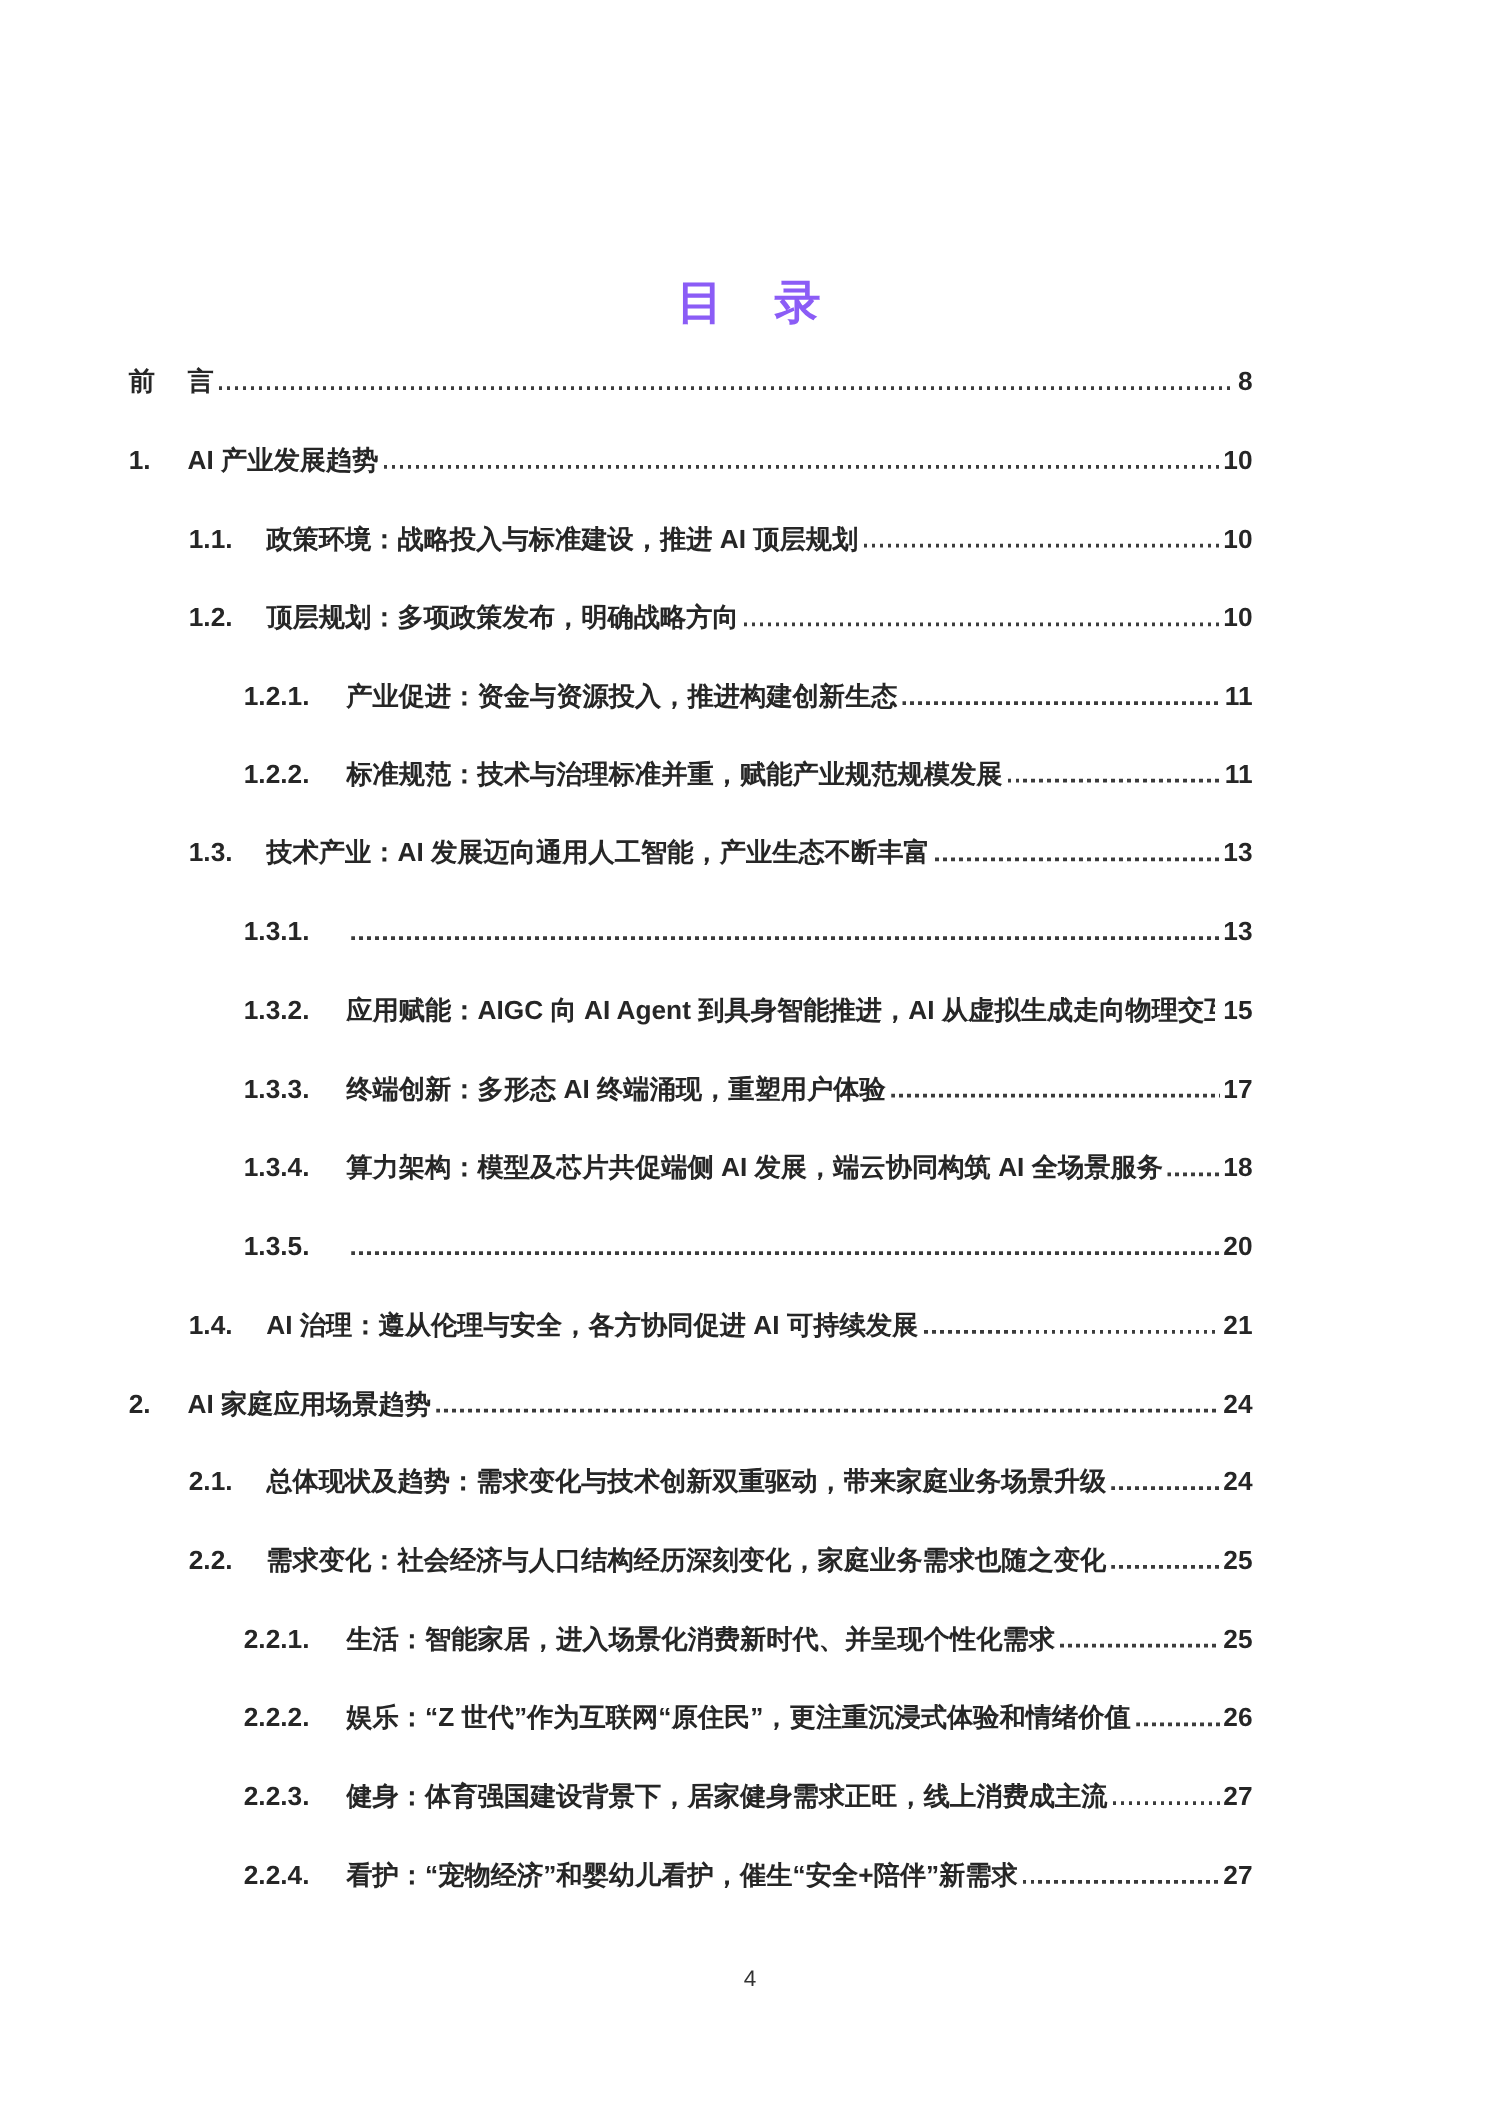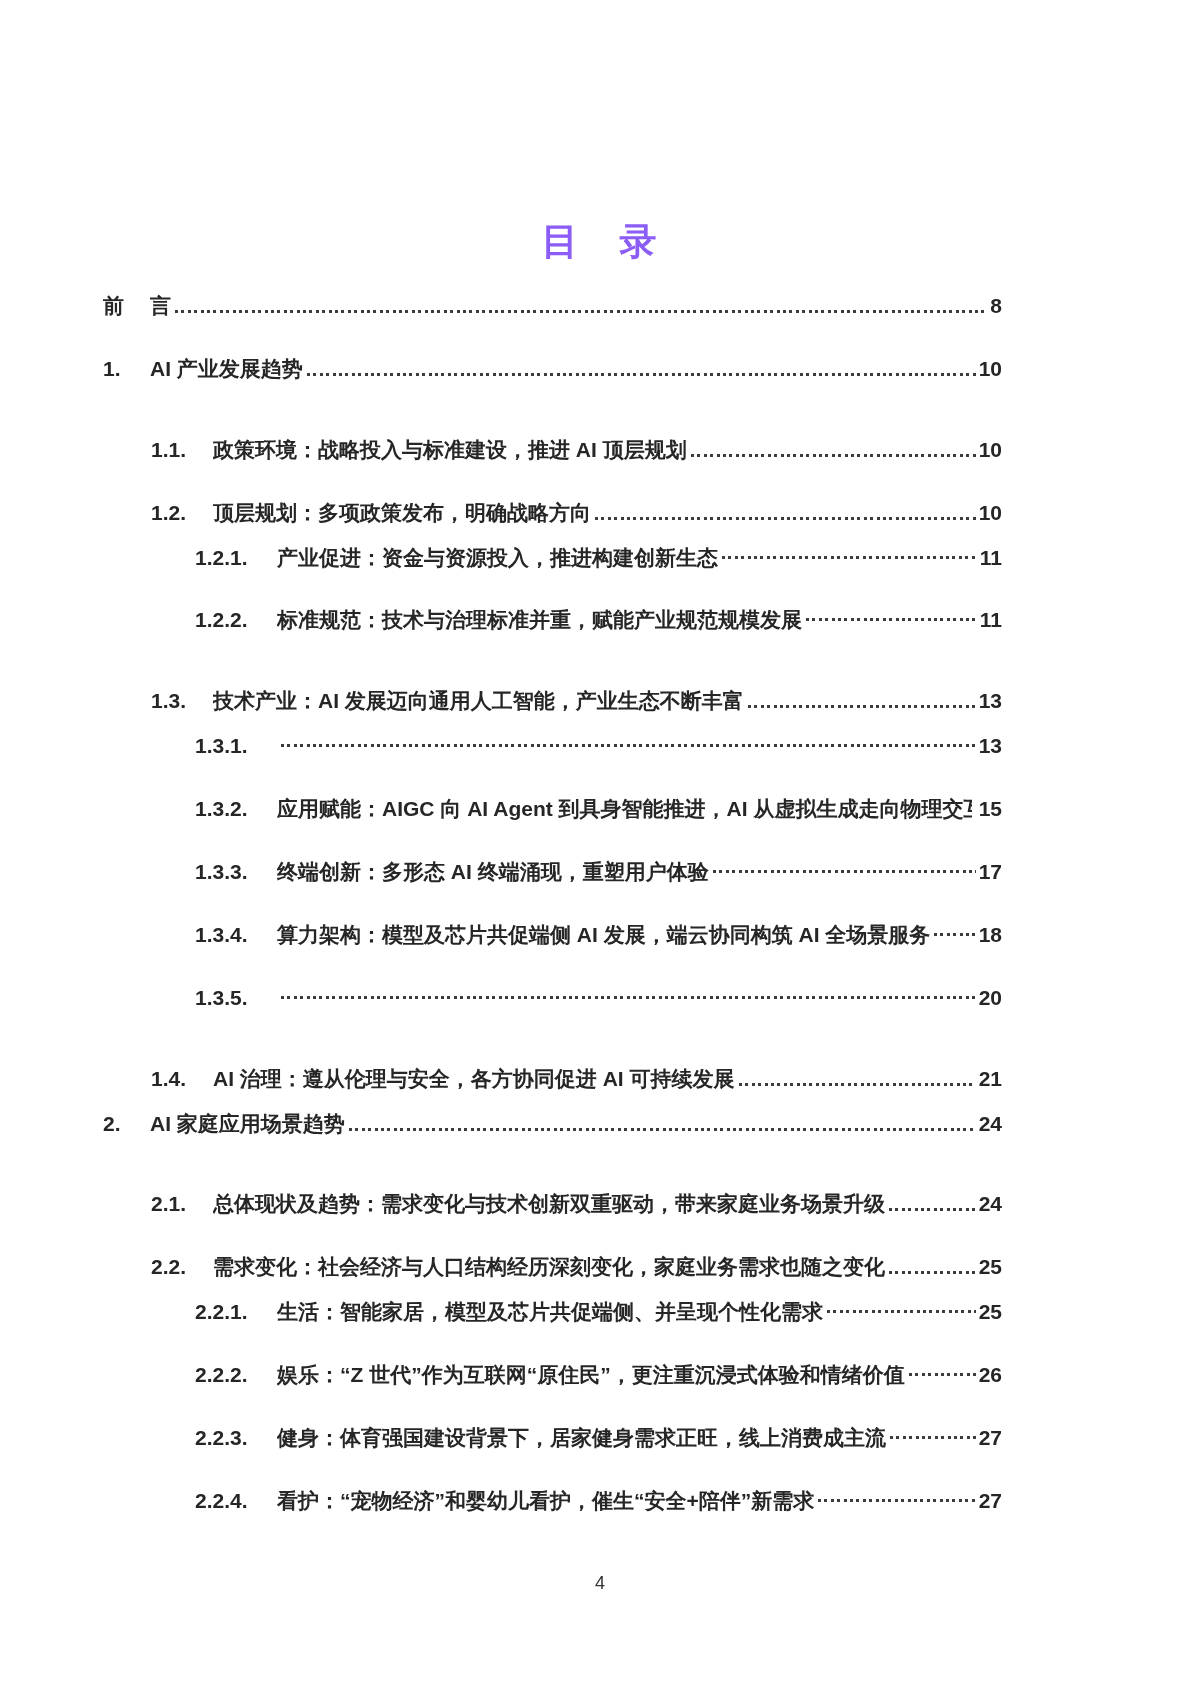--- a/index.html
+++ b/index.html
@@ -39,24 +39,24 @@
     font-size: 21px;
     font-weight: 600;
     line-height: 29px;
     height: 29px;
     margin-bottom: 33.9px;
     white-space: nowrap;
     color: #262626;
   }
   .toc-row:last-child { margin-bottom: 14px; }
   .lv1 { padding-left: 48px; }
-  .lv2 { padding-left: 92px; align-items: center; }
+  .lv2 { padding-left: 92px; }
   .toc-num { flex: 0 0 auto; }
   .lv0 .toc-num { min-width: 47px; }
-  .lv1 .toc-num { min-width: 62px; margin-top: 18px; }
+  .lv1 .toc-num { min-width: 62px; }
   .lv2 .toc-num { min-width: 82px; }
   .toc-text { flex: 0 1 auto; overflow: hidden; }
   .toc-dots {
     flex: 1 1 auto;
     height: 3px;
     margin-left: 4px;
     margin-right: 3px;
     background-image: repeating-linear-gradient(90deg, #3c3c3c 0 3px, transparent 3px 6.4px);
   }
   .toc-page { flex: 0 0 auto; }
@@ -168,21 +168,21 @@
     <span class="toc-page">24</span>
   </div>
       <div class="toc-row lv1">
     <span class="toc-num">2.2.</span>
     <span class="toc-text">需求变化：社会经济与人口结构经历深刻变化，家庭业务需求也随之变化</span>
     <span class="toc-dots"></span>
     <span class="toc-page">25</span>
   </div>
       <div class="toc-row lv2">
     <span class="toc-num">2.2.1.</span>
-    <span class="toc-text">生活：智能家居，模型及芯片共促端侧、并呈现个性化需求</span>
+    <span class="toc-text">生活：智能家居，进入场景化消费新时代、并呈现个性化需求</span>
     <span class="toc-dots"></span>
     <span class="toc-page">25</span>
   </div>
       <div class="toc-row lv2">
     <span class="toc-num">2.2.2.</span>
     <span class="toc-text">娱乐：“Z 世代”作为互联网“原住民”，更注重沉浸式体验和情绪价值</span>
     <span class="toc-dots"></span>
     <span class="toc-page">26</span>
   </div>
       <div class="toc-row lv2">

